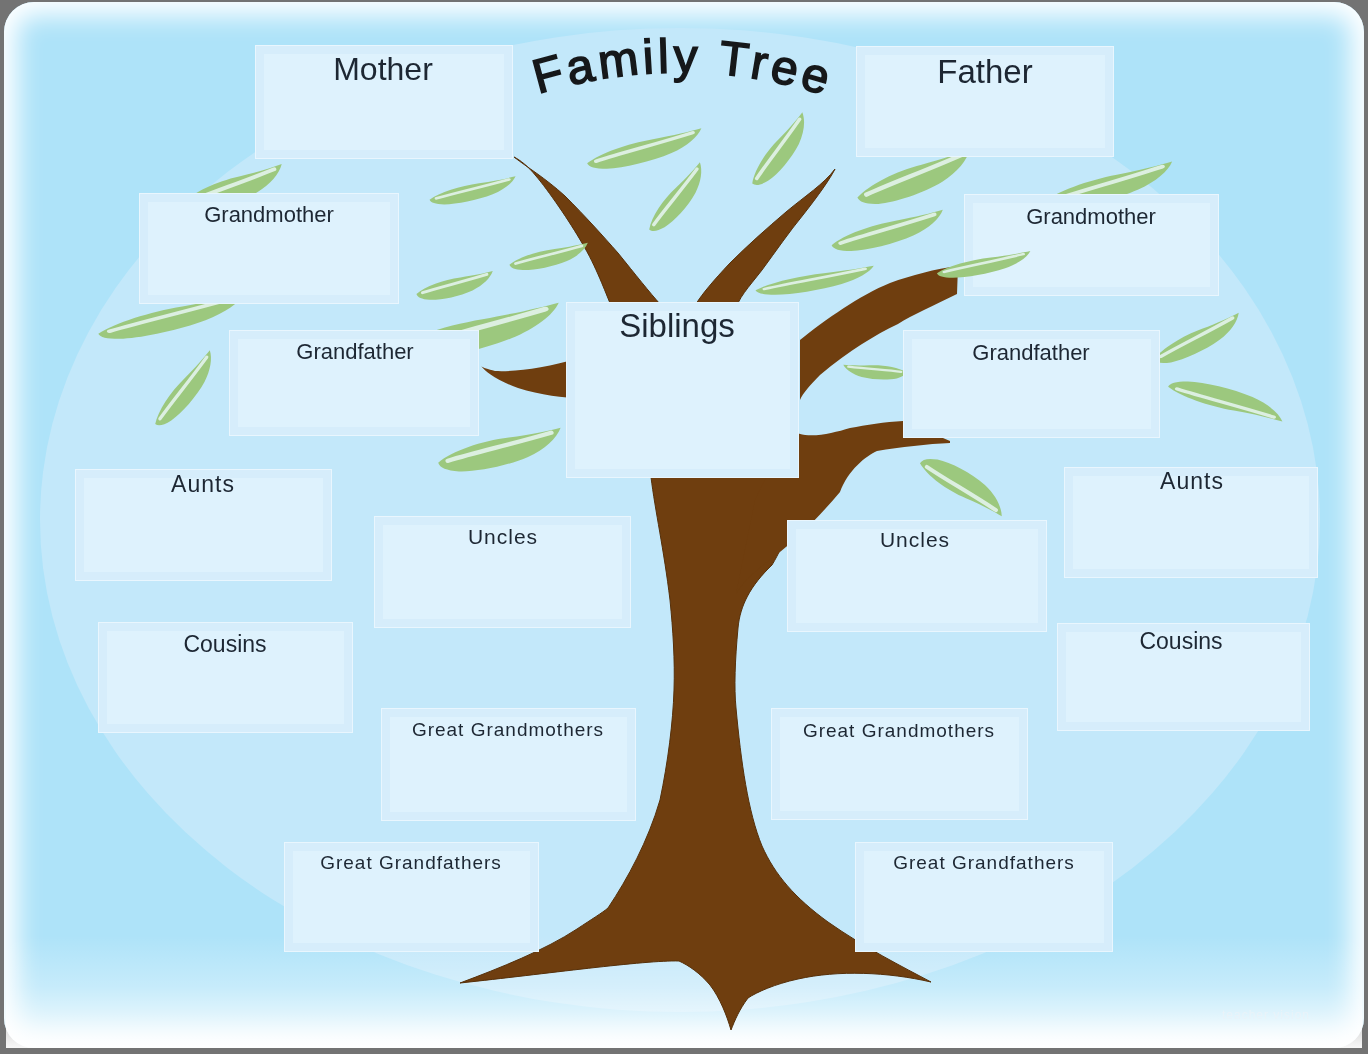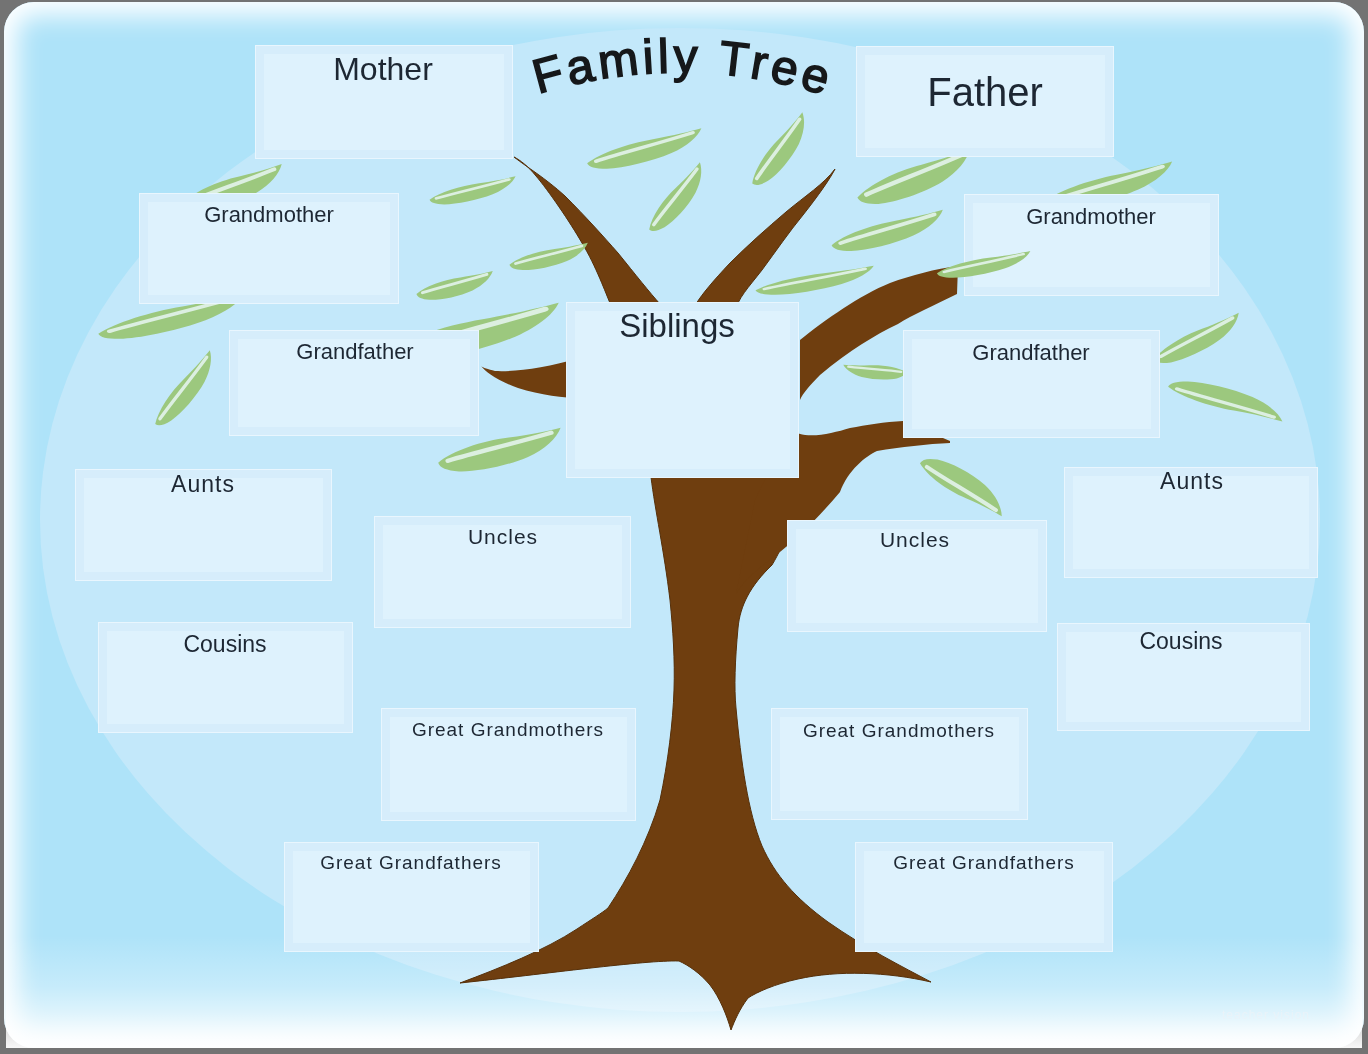--- a/index.html
+++ b/index.html
@@ -135,21 +135,21 @@
   <div class="box" style="left:374px;top:516px;width:257px;height:112px;"></div>
   <div class="box" style="left:787px;top:520px;width:260px;height:112px;"></div>
   <div class="box" style="left:98px;top:622px;width:255px;height:111px;"></div>
   <div class="box" style="left:1057px;top:623px;width:253px;height:108px;"></div>
   <div class="box" style="left:381px;top:708px;width:255px;height:113px;"></div>
   <div class="box" style="left:771px;top:708px;width:257px;height:112px;"></div>
   <div class="box" style="left:284px;top:842px;width:255px;height:110px;"></div>
   <div class="box" style="left:855px;top:842px;width:258px;height:110px;"></div>
 
   <div class="lbl" style="left:383px;top:53px;font-size:32px;letter-spacing:0;">Mother</div>
-  <div class="lbl" style="left:985px;top:72px;font-size:40px;letter-spacing:0;">Father</div>
+  <div class="lbl" style="left:985px;top:55px;font-size:33px;letter-spacing:0;">Father</div>
   <div class="lbl" style="left:269px;top:204px;font-size:22px;letter-spacing:0;">Grandmother</div>
   <div class="lbl" style="left:1091px;top:206px;font-size:22px;letter-spacing:0;">Grandmother</div>
   <div class="lbl" style="left:355px;top:341px;font-size:22px;letter-spacing:0;">Grandfather</div>
   <div class="lbl" style="left:1031px;top:342px;font-size:22px;letter-spacing:0;">Grandfather</div>
   <div class="lbl" style="left:677px;top:309px;font-size:33px;letter-spacing:0;">Siblings</div>
   <div class="lbl" style="left:203px;top:473px;font-size:23px;">Aunts</div>
   <div class="lbl" style="left:1192px;top:470px;font-size:23px;">Aunts</div>
   <div class="lbl" style="left:503px;top:526px;font-size:21px;">Uncles</div>
   <div class="lbl" style="left:915px;top:529px;font-size:21px;">Uncles</div>
   <div class="lbl" style="left:225px;top:633px;font-size:23px;letter-spacing:0;">Cousins</div>

